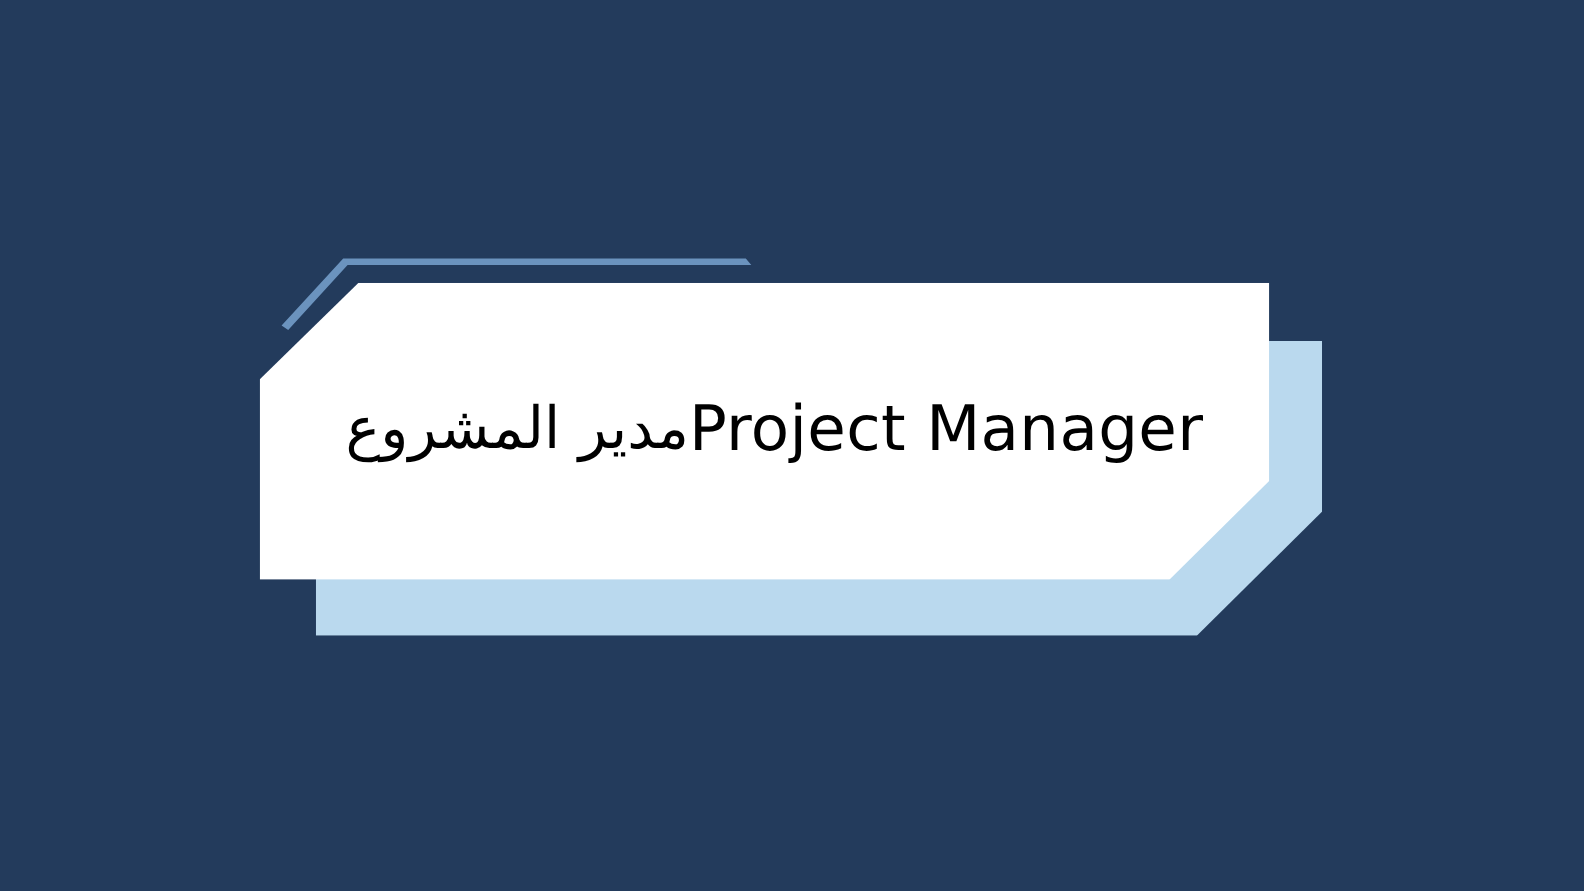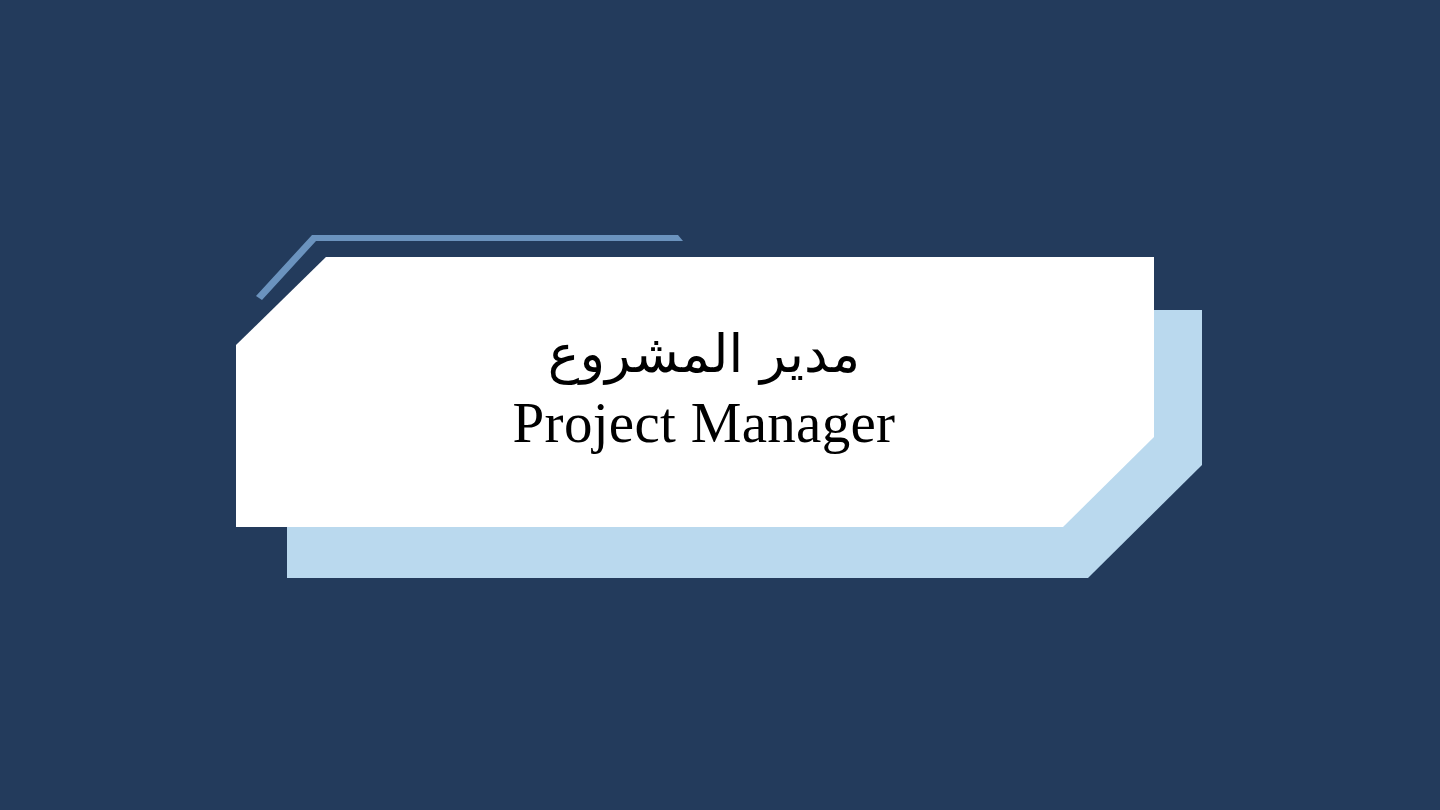--- a/index.html
+++ b/index.html
@@ -64,21 +64,21 @@
   }
 
   
   .card-text {
     position: absolute;
     left: 236px;
     top: 257px;
     width: 918px;
     height: 270px;
     display: flex;
-    flex-direction: column;
+    flex-direction: row;
     align-items: center;
     justify-content: center;
     box-sizing: border-box;
     padding-left: 18px;
     padding-bottom: 4px;
     pointer-events: none;
   }
   .title-ar {
     font-size: 53px;
     line-height: 1.18;
@@ -90,21 +90,20 @@
     letter-spacing: 0;
   }
   .title-en {
     font-size: 57px;
     line-height: 1.22;
     color: #000000;
     white-space: nowrap;
     font-weight: 400;
     letter-spacing: 0.3px;
     margin-top: 2px;
-    font-family: Liberation Serif, serif;
   }
 </style>
 </head>
 <body>
 
 <div id="slide">
 
   <div class="slide-bg"></div>
 
   <div class="accent-shape"></div>

